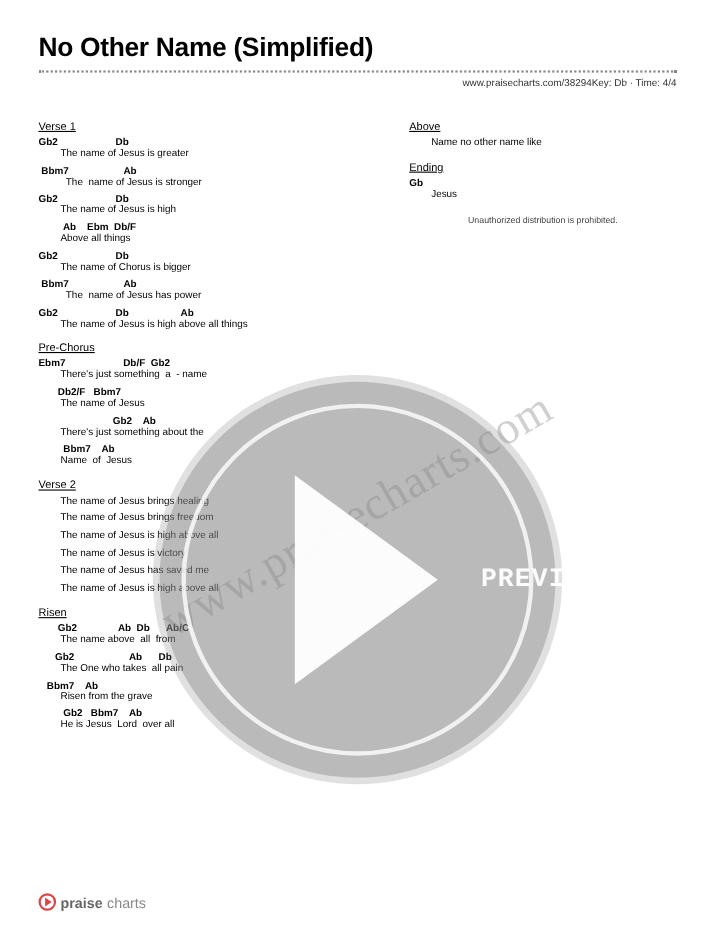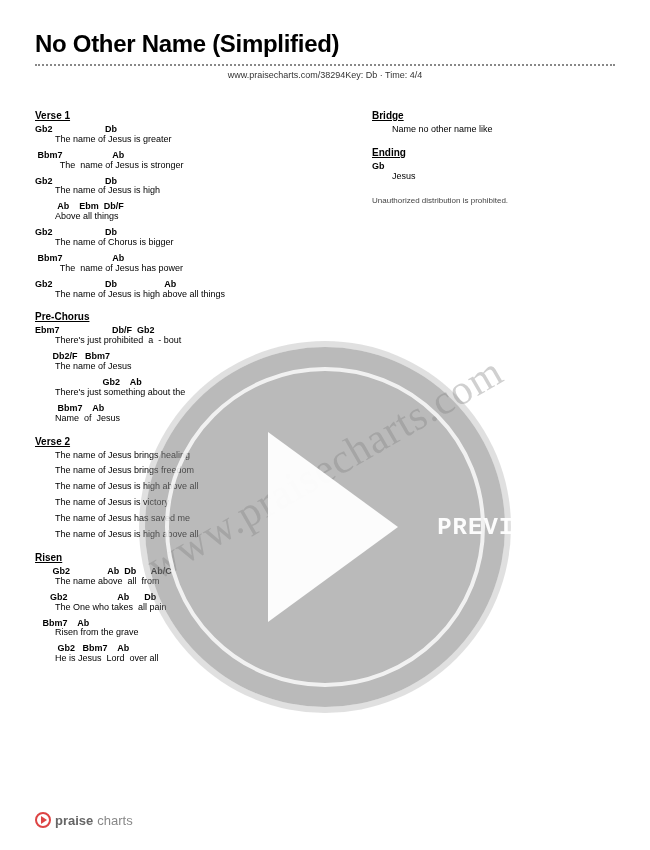--- a/index.html
+++ b/index.html
@@ -23,34 +23,34 @@
     font-family: Arial, sans-serif;
     letter-spacing: -0.3px;
   }
   .dotted {
     border: none;
     border-top: 2px dotted #888;
     margin-bottom: 4px;
   }
   .meta-row {
     display: flex;
-    justify-content: center;
+    justify-content: flex-end;
     font-size: 9px;
     color: #333;
     margin-bottom: 18px;
   }
   .columns {
     display: flex;
     gap: 40px;
   }
   .col-left { flex: 1.1; }
   .col-right { flex: 0.9; }
   .section-title {
     font-size: 10px;
-    font-weight: bold;
+    font-weight: normal;
     text-decoration: underline;
     margin-top: 12px;
     margin-bottom: 4px;
   }
   .line {
     position: relative;
     margin-bottom: 6px;
   }
   .chord-row {
     font-size: 9px;
@@ -63,20 +63,21 @@
     font-size: 9px;
     white-space: pre;
     line-height: 1.1;
     font-family: Arial, sans-serif;
     margin-left: 20px;
   }
   .copyright {
     font-size: 8px;
     color: #444;
     margin-top: 14px;
+    text-align: center;
   }
   .footer-logo {
     position: absolute;
     left: 35px;
     bottom: 22px;
     display: flex;
     align-items: center;
     gap: 4px;
     font-size: 13px;
     color: #888;
@@ -194,21 +195,21 @@
           <div class="chord-row"> Bbm7                    Ab</div>
           <div class="lyric-row">  The  name of Jesus has power</div>
         </div>
         <div class="line">
           <div class="chord-row">Gb2                     Db                   Ab</div>
           <div class="lyric-row">The name of Jesus is high above all things</div>
         </div>
         <div class="section-title">Pre-Chorus</div>
         <div class="line">
           <div class="chord-row">Ebm7                     Db/F  Gb2</div>
-          <div class="lyric-row">There's just prohibited  a  - bout</div>
+          <div class="lyric-row">There's just something  a  - name</div>
         </div>
         <div class="line">
           <div class="chord-row">       Db2/F   Bbm7</div>
           <div class="lyric-row">The name of Jesus</div>
         </div>
         <div class="line">
           <div class="chord-row">                           Gb2    Ab</div>
           <div class="lyric-row">There's just something about the</div>
         </div>
         <div class="line">
@@ -246,21 +247,21 @@
         <div class="line">
           <div class="chord-row">   Bbm7    Ab</div>
           <div class="lyric-row">Risen from the grave</div>
         </div>
         <div class="line">
           <div class="chord-row">         Gb2   Bbm7    Ab</div>
           <div class="lyric-row">He is Jesus  Lord  over all</div>
         </div>
       </div>
     <div class="col-right" id="col-right">
-        <div class="section-title">Bridge</div>
+        <div class="section-title">Above</div>
         <div class="line">
           <div class="lyric-row">Name no other name like</div>
         </div>
         <div class="section-title">Ending</div>
         <div class="line">
           <div class="chord-row">Gb</div>
           <div class="lyric-row">Jesus</div>
         </div>
         <div class="copyright">Unauthorized distribution is prohibited.</div>
       </div>

